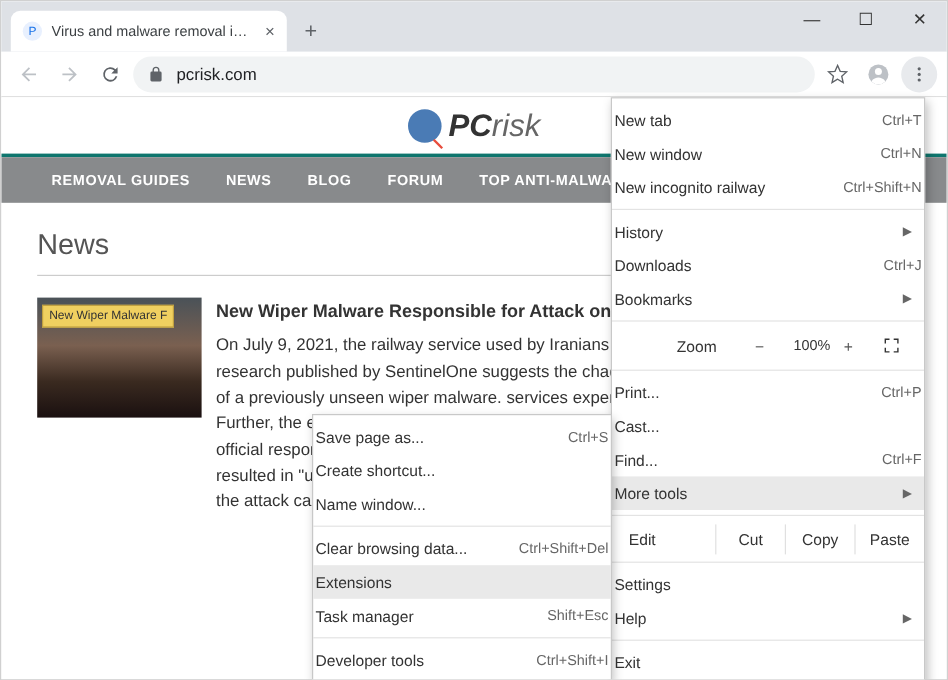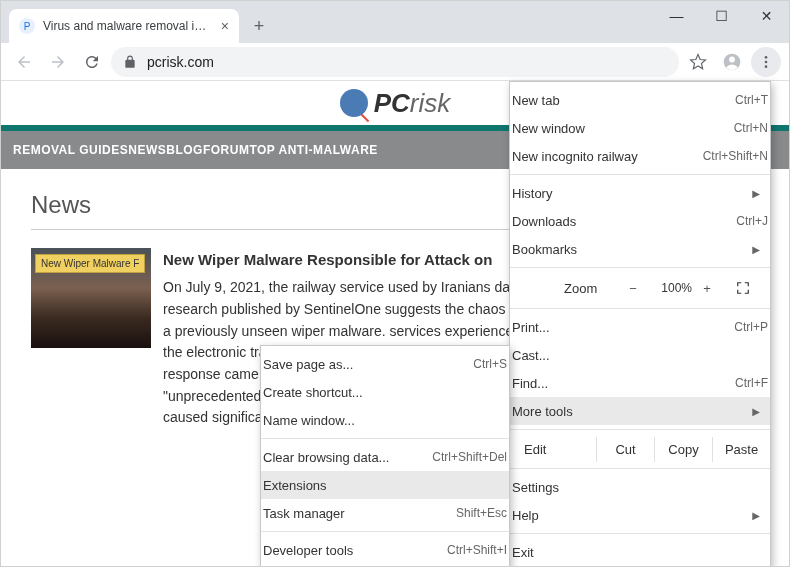--- a/index.html
+++ b/index.html
@@ -12,31 +12,31 @@
 .newtab { width: 28px; height: 28px; display: flex; align-items: center; justify-content: center; color: #5f6368; font-size: 18px; margin-left: 6px; margin-bottom: 3px; cursor: pointer; }
 .win-controls { position: absolute; right: 0; top: 0; display: flex; height: 30px; }
 .win-btn { width: 45px; display: flex; align-items: center; justify-content: center; color: #333; font-size: 14px; cursor: pointer; }
 .toolbar { height: 38px; background: #fff; display: flex; align-items: center; padding: 0 8px; gap: 4px; border-bottom: 1px solid #e0e0e0; }
 .tbtn { width: 30px; height: 30px; display: flex; align-items: center; justify-content: center; color: #5f6368; border-radius: 50%; cursor: pointer; }
 .tbtn.dis { color: #bdc1c6; }
 .omnibox { flex: 1; height: 30px; background: #f1f3f4; border-radius: 15px; display: flex; align-items: center; padding: 0 12px; gap: 10px; font-size: 14px; color: #202124; }
 .lock { color: #5f6368; }
 .menu-open { background: #e8eaed; border-radius: 50%; }
 .content { position: relative; height: calc(100% - 80px); overflow: hidden; }
-.site-header { height: 50px; background: #fff; display: flex; align-items: center; justify-content: center; border-bottom: 6px solid #0f766e; }
+.site-header { height: 50px; background: #fff; display: flex; align-items: center; justify-content: center; border-bottom: 3px solid #0f766e; }
 .logo { display: flex; align-items: center; font-size: 26px; font-style: italic; color: #666; }
 .logo-icon { width: 28px; height: 28px; background: #4a7bb5; border-radius: 50%; margin-right: 6px; position: relative; }
 .logo-icon::after { content: ""; position: absolute; width: 10px; height: 2px; background: #e74c3c; bottom: -2px; right: -2px; transform: rotate(45deg); }
 .logo strong { color: #333; font-weight: bold; }
-.site-nav { height: 38px; background: #888a8c; display: flex; align-items: center; padding: 0 12px; color: #fff; font-size: 12px; font-weight: 600; letter-spacing: 0.5px; }
+.site-nav { height: 38px; background: #888a8c; display: flex; align-items: center; gap: 30px; padding: 0 42px; color: #fff; font-size: 12px; font-weight: 600; letter-spacing: 0.5px; }
 .nav-item { cursor: pointer; white-space: nowrap; }
 .page-body { padding: 22px 30px; }
 .page-title { font-size: 24px; color: #555; font-weight: 400; border-bottom: 1px solid #ccc; padding-bottom: 10px; margin-bottom: 18px; }
 .article { display: flex; gap: 12px; }
-.thumb { width: 120px; height: 100px; background: linear-gradient(180deg, #4a5258 0%, #7a6050 40%, #3a2a20 70%, #1a1010 100%); flex-shrink: 0; position: relative; text-align: right; }
+.thumb { width: 137px; height: 100px; background: linear-gradient(180deg, #4a5258 0%, #7a6050 40%, #3a2a20 70%, #1a1010 100%); flex-shrink: 0; position: relative; text-align: right; }
 .thumb-badge { position: absolute; top: 6px; left: 4px; background: #f0d060; color: #333; font-size: 10px; padding: 3px 5px; border: 1px solid #c0a040; }
 .article-body { font-size: 14px; color: #333; line-height: 1.55; }
 .article-body h3 { font-size: 15px; font-weight: bold; margin-bottom: 6px; }
 .context-menu { position: absolute; background: #fff; border: 1px solid #c8c8c8; box-shadow: 2px 3px 8px rgba(0,0,0,0.25); font-size: 13px; color: #333; padding: 4px 0; z-index: 200; }
 .cm-main { left: 508px; top: 80px; width: 262px; z-index: 100; }
 .cm-sub { left: 259px; top: 344px; width: 250px; }
 .cm-item { display: flex; align-items: center; padding: 5px 2px; min-height: 28px; cursor: pointer; position: relative; }
 .cm-item:hover, .cm-item.hov { background: #e9e9e9; }
 .cm-label { flex: 1; }
 .cm-shortcut { color: #666; font-size: 12px; }

